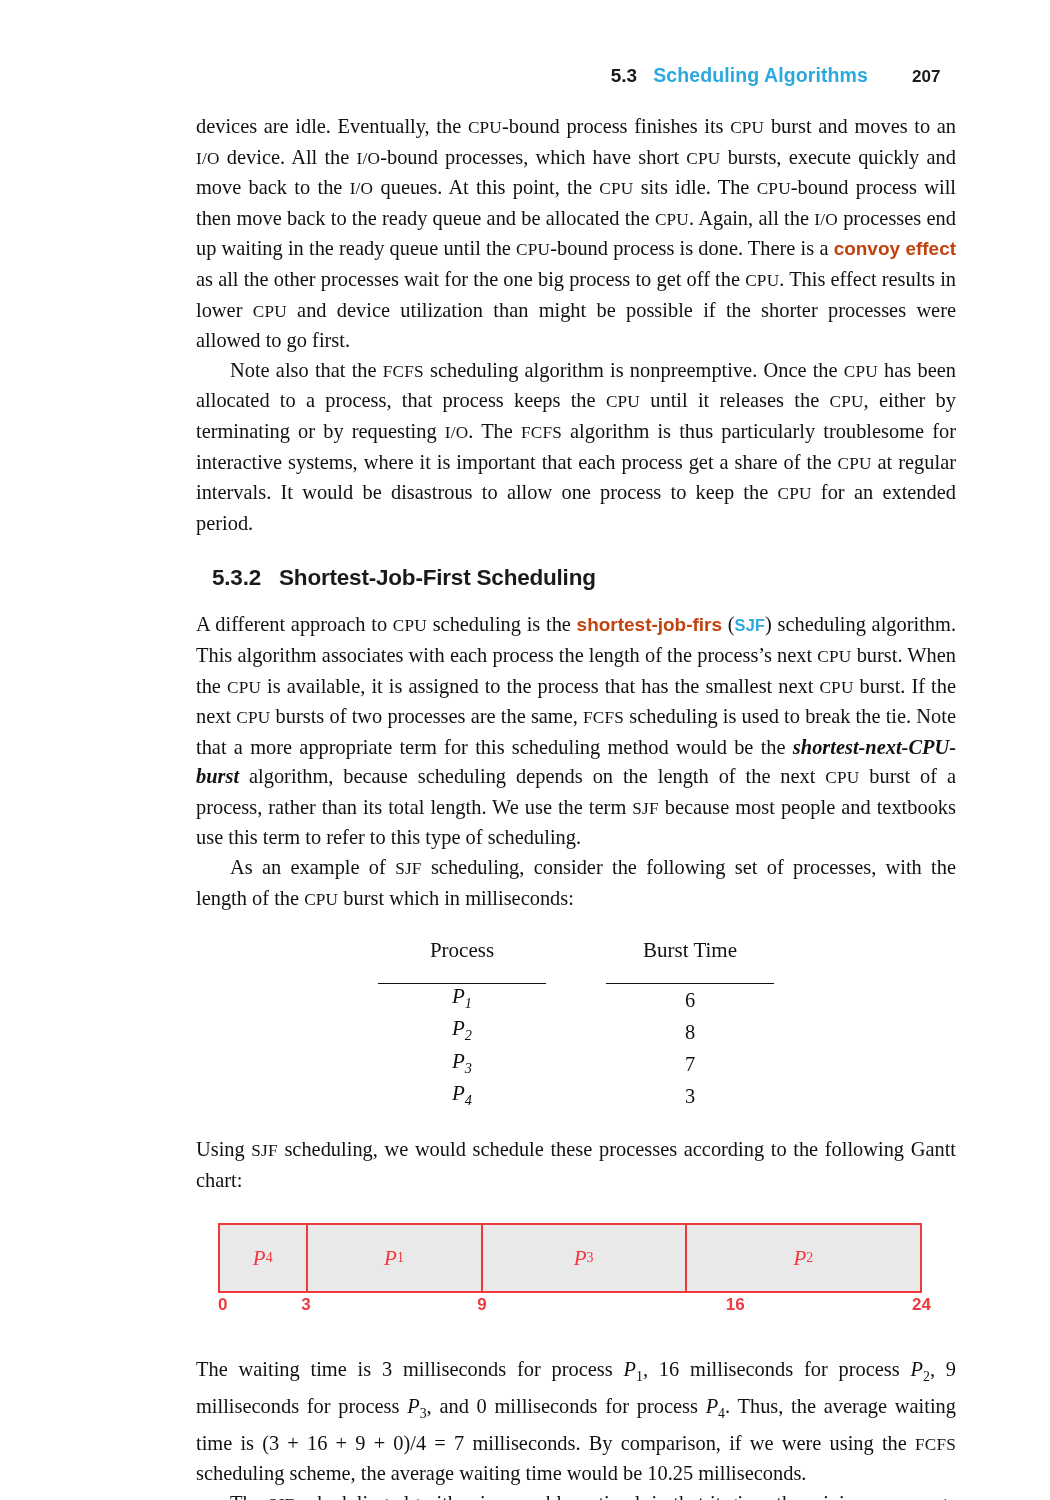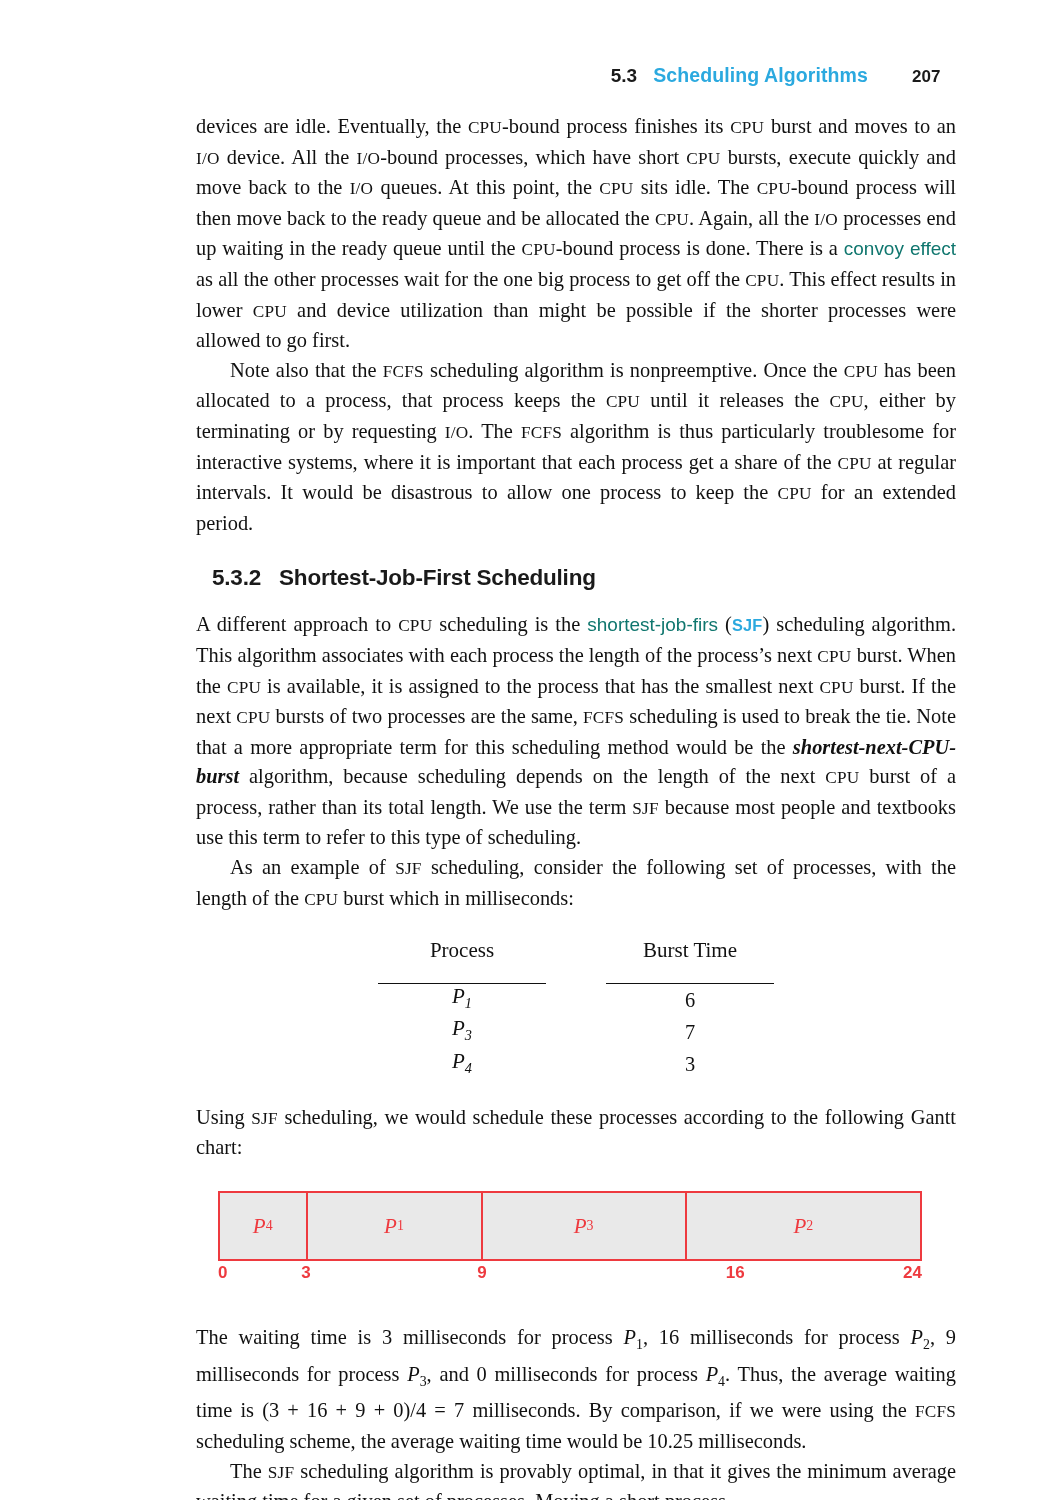--- a/index.html
+++ b/index.html
@@ -77,22 +77,22 @@
     hyphens: manual;
     color: #111111;
   }
   p.indent { text-indent: 34px; }
 
   .sc {
     font-size: 0.845em;
     letter-spacing: 0.2px;
   }
   .blue {
-    color: #0f766e;
-    font-weight: normal;
+    color: #c2410c;
+    font-weight: bold;
     font-family: "Liberation Sans", "DejaVu Sans", sans-serif;
     font-size: 0.93em;
   }
   .blue-sc {
     color: #2BA9DF;
     font-weight: bold;
     font-family: "Liberation Sans", "DejaVu Sans", sans-serif;
     font-size: 0.80em;
     letter-spacing: 0.2px;
   }
@@ -183,21 +183,21 @@
     position: absolute;
     top: 0;
     color: #EE3A3F;
     font-family: "Liberation Sans", "DejaVu Sans", sans-serif;
     font-weight: bold;
     font-size: 17px;
     transform: translateX(-50%);
     white-space: nowrap;
   }
   .gantt-tick.first { transform: translateX(0); }
-  .gantt-tick.last  { transform: translateX(-100%); }
+  .gantt-tick.last  { transform: translateX(-100%); margin-left: 9px; }
 </style>
 </head>
 <body>
 
 <div class="page">
 
   <div class="running-head">
     <span class="rh-num">5.3</span>
     <span class="rh-title">Scheduling Algorithms</span>
     <span class="rh-page">207</span>
@@ -222,20 +222,25 @@
             <th class="c1">Process</th>
             <th class="spacer"></th>
             <th class="c2">Burst Time</th>
           </tr>
         </thead>
         <tbody>
           <tr>
             <td class="pname"><span>P</span><sub>1</sub></td>
             <td></td>
             <td>6</td>
+          </tr>
+          <tr>
+            <td class="pname"><span>P</span><sub>2</sub></td>
+            <td></td>
+            <td>8</td>
           </tr>
           <tr>
             <td class="pname"><span>P</span><sub>3</sub></td>
             <td></td>
             <td>7</td>
           </tr>
           <tr>
             <td class="pname"><span>P</span><sub>4</sub></td>
             <td></td>
             <td>3</td>

